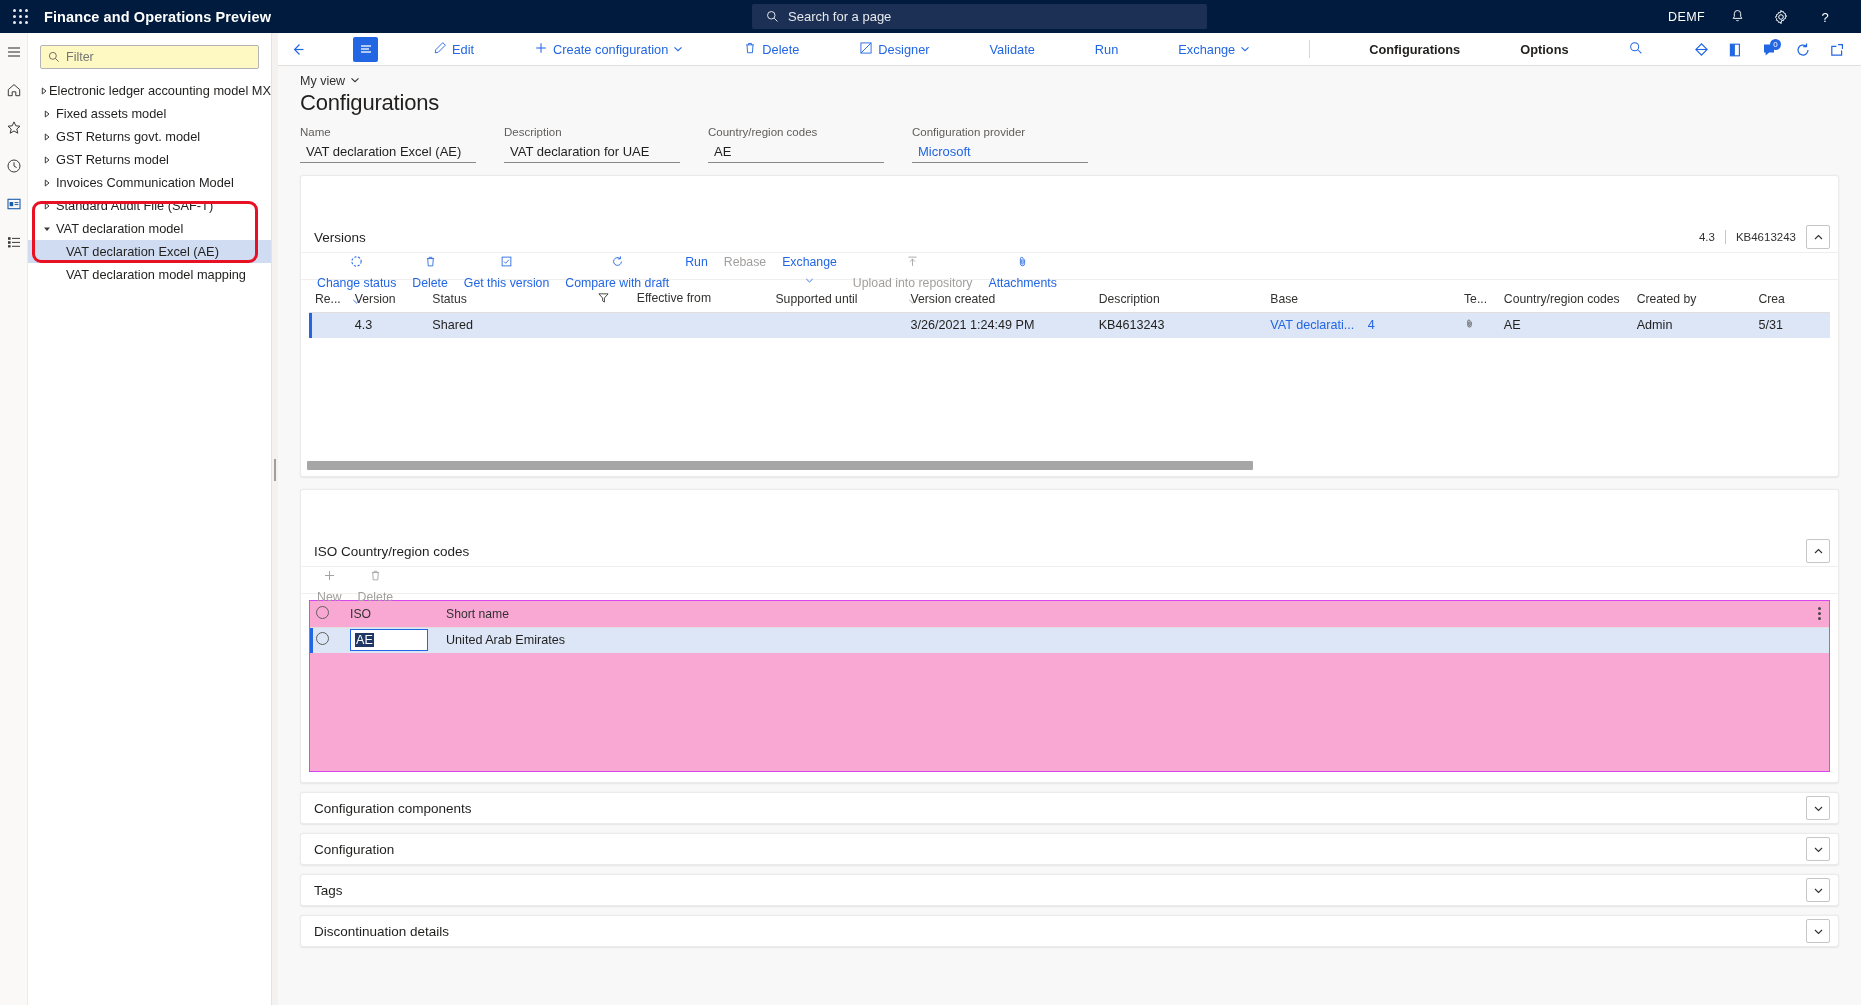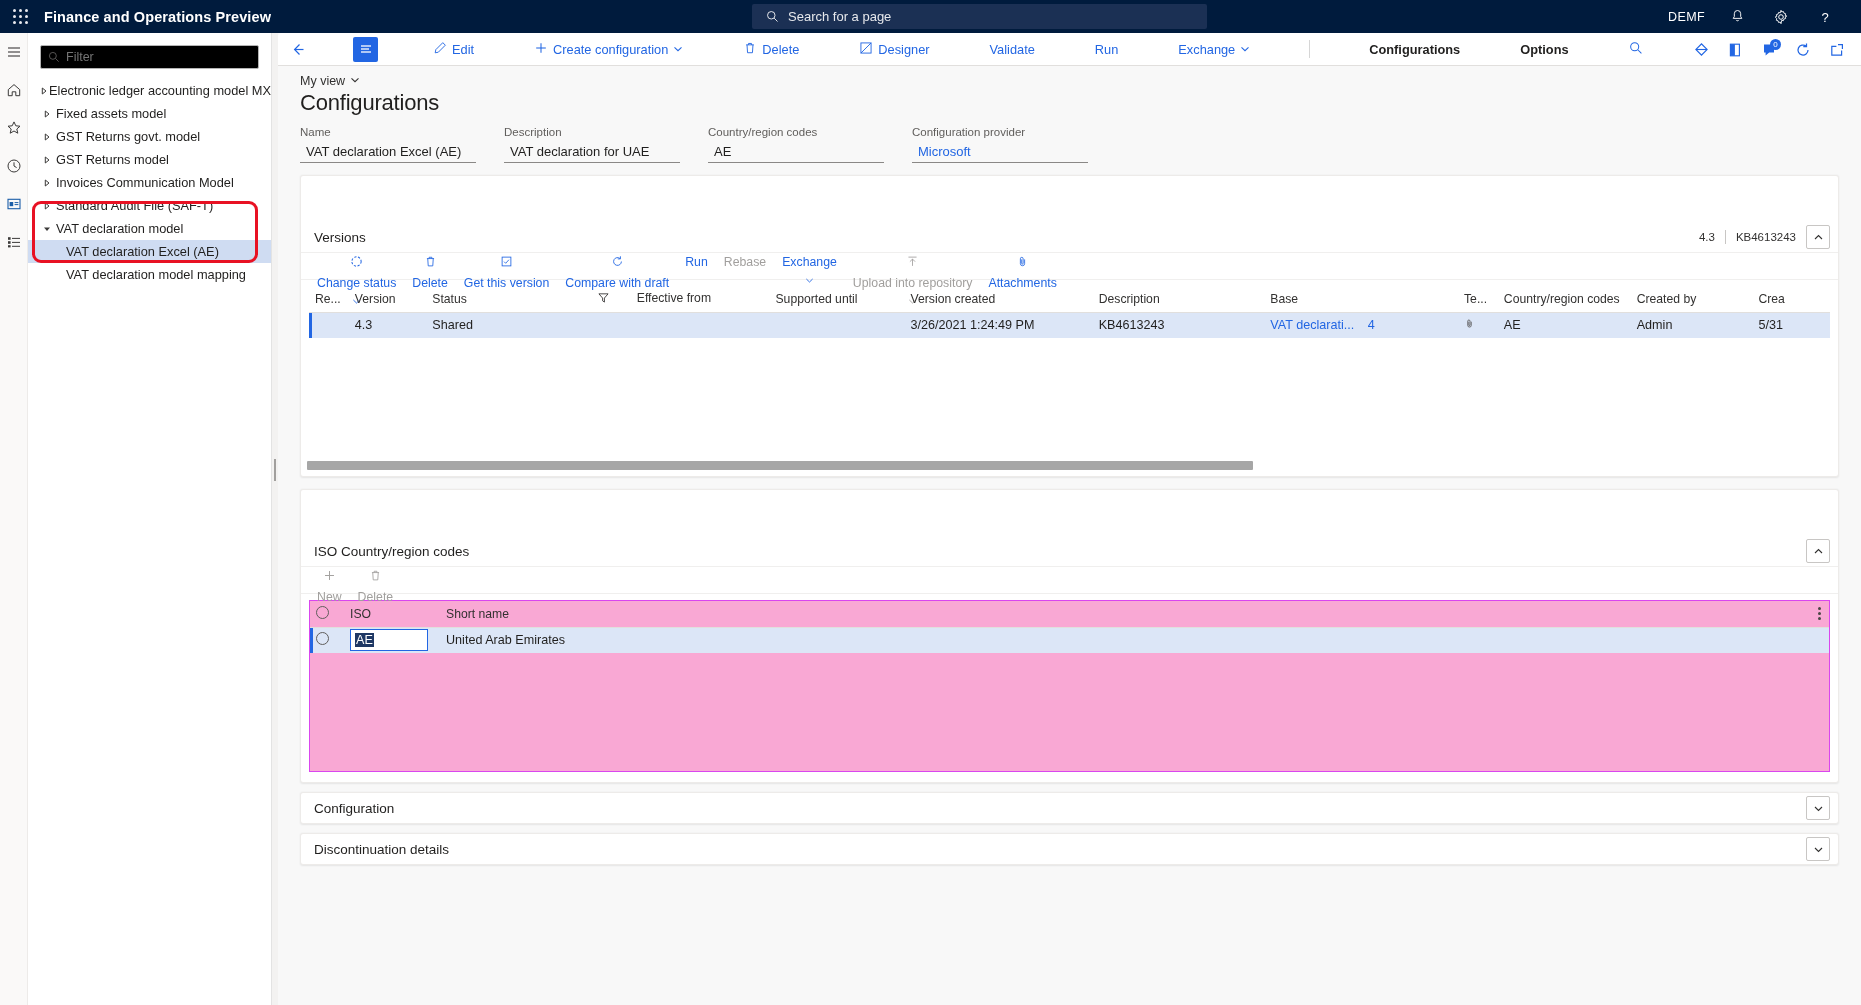--- a/index.html
+++ b/index.html
@@ -41,21 +41,21 @@
   }
   .rail .ricon{ width:22px; height:22px; display:flex; align-items:center; justify-content:center; color:#3b3a39; }
 
   
   .treepane{
     width:244px; background:#fff; border-right:1px solid #e3e3e3; padding:12px 0 0 0;
     position:relative;
   }
   .filterbox{
     margin:0 12px 10px 12px; height:24px; border:1px solid #b4b4b4; border-radius:2px;
-    display:flex; align-items:center; padding:0 7px; background:#000000;
+    display:flex; align-items:center; padding:0 7px; background:#fef9c3;
   }
   .filterbox .mag{ margin-right:6px; display:flex; }
   .filterbox input{
     border:0; outline:0; font-family:inherit; font-size:12.5px; color:#8a8886; width:100%;
     background:transparent;
   }
   .tree{ padding:0; }
   .tnode{
     height:23px; display:flex; align-items:center; font-size:12.8px; color:#201f1e;
     padding-left:10px; cursor:default; white-space:nowrap;
@@ -710,21 +710,41 @@
                 </tr>
               </tbody>
             </table>
             <div style="height:118px"></div>
           </div>
         </div>
         <div style="height:10px"></div>
       </div>
 
       <div class="collapsed-sect">
+        <span>Configuration components</span>
+        <span class="hd-right" style="position:absolute;right:8px;display:flex;align-items:center">
+          <span class="chev">
+            <svg width="11" height="11" viewBox="0 0 11 11">
+                <path d="M2 4L5.5 7.5 9 4" fill="none" stroke="#323130" stroke-width="1.1"></path>
+              </svg>
+          </span>
+        </span>
+      </div>
+      <div class="collapsed-sect">
         <span>Configuration</span>
+        <span class="hd-right" style="position:absolute;right:8px;display:flex;align-items:center">
+          <span class="chev">
+            <svg width="11" height="11" viewBox="0 0 11 11">
+                <path d="M2 4L5.5 7.5 9 4" fill="none" stroke="#323130" stroke-width="1.1"></path>
+              </svg>
+          </span>
+        </span>
+      </div>
+      <div class="collapsed-sect">
+        <span>Tags</span>
         <span class="hd-right" style="position:absolute;right:8px;display:flex;align-items:center">
           <span class="chev">
             <svg width="11" height="11" viewBox="0 0 11 11">
                 <path d="M2 4L5.5 7.5 9 4" fill="none" stroke="#323130" stroke-width="1.1"></path>
               </svg>
           </span>
         </span>
       </div>
       <div class="collapsed-sect">
         <span>Discontinuation details</span>

